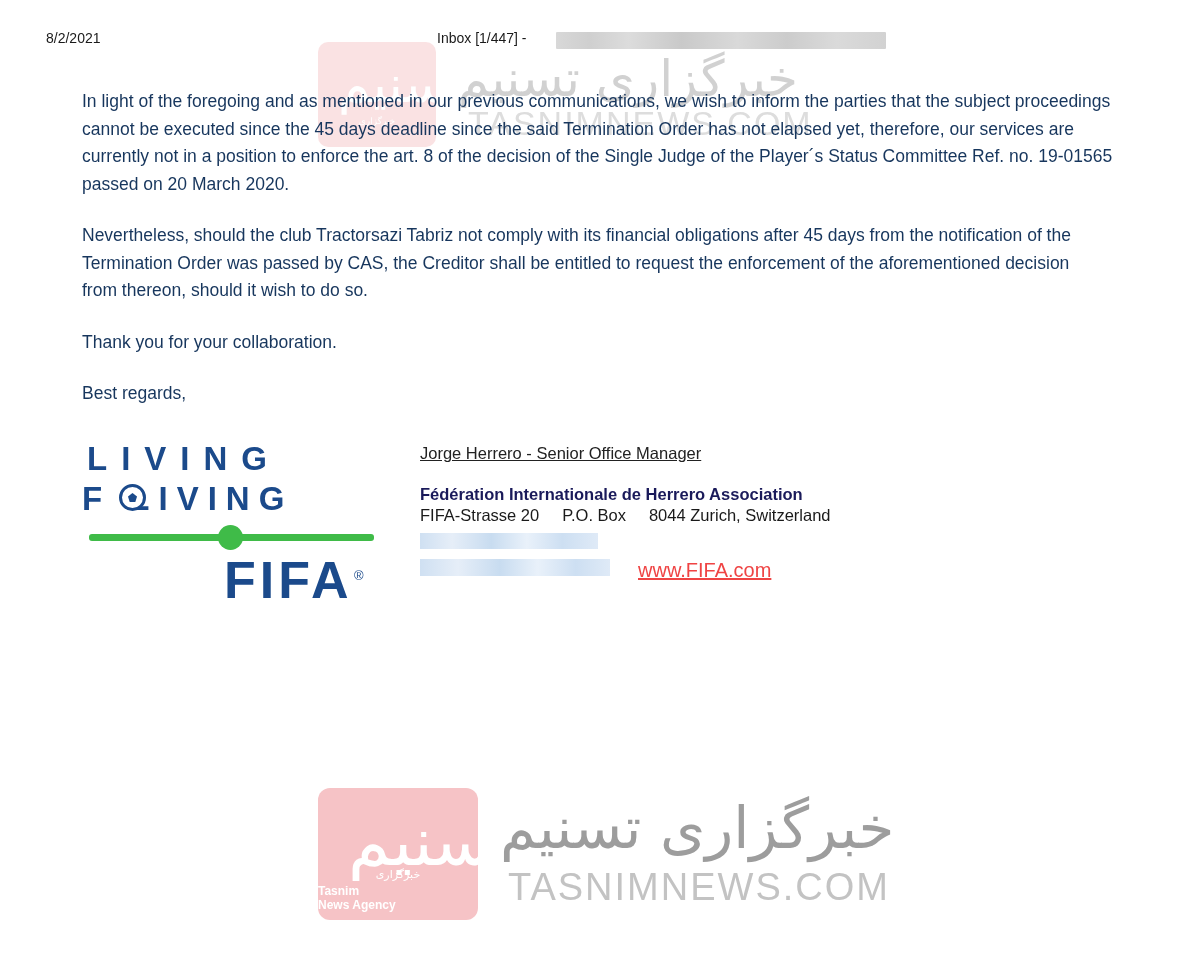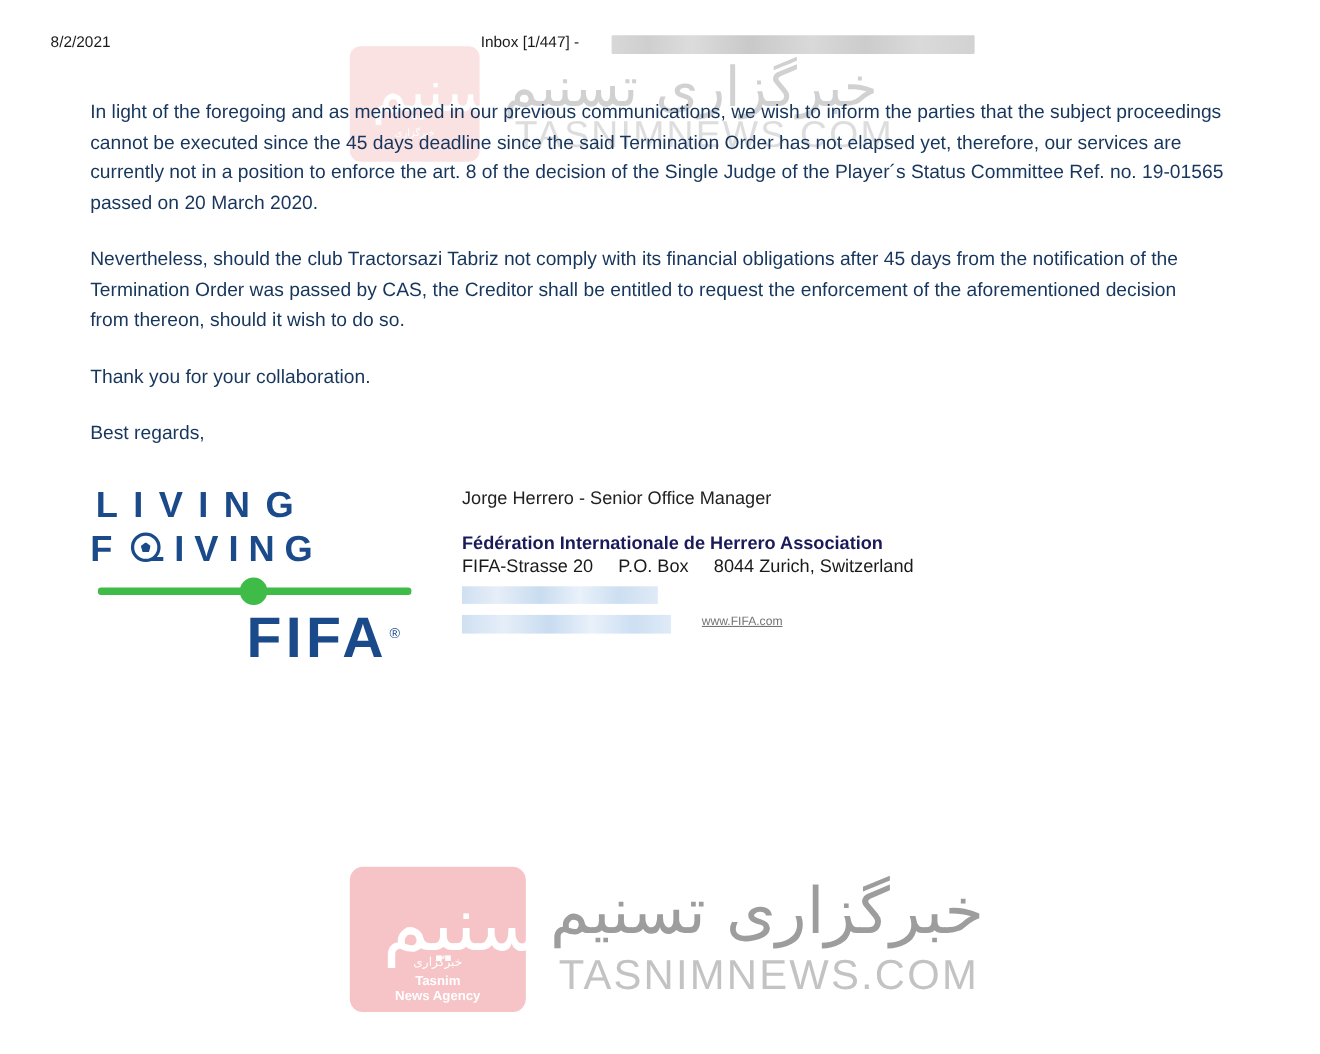--- a/index.html
+++ b/index.html
@@ -167,20 +167,21 @@
     left: 338px;
     top: 16px;
     width: 600px;
     color: #1a1a1a;
   }
   .contact-name {
     font-size: 16.5px;
     color: #222222;
     margin-bottom: 22px;
     white-space: nowrap;
+    text-decoration: underline;
   }
   .contact-org {
     font-size: 16.5px;
     font-weight: bold;
     color: #1a1a5a;
     white-space: nowrap;
   }
   .contact-addr {
     font-size: 16.5px;
     color: #1a1a1a;
@@ -207,22 +208,22 @@
     top: 26px;
     width: 190px;
     height: 17px;
     background: linear-gradient(90deg,#cfe0f2 0%,#e6eef8 20%,#c8dcf0 42%,#e9f1fa 62%,#cddff2 82%,#dfeaf7 100%);
     filter: blur(0.6px);
   }
   .contact-link {
     position: absolute;
     left: 218px;
     top: 26px;
-    font-size: 11px;
-    color: #737373;
+    font-size: 20px;
+    color: #ef4444;
     text-decoration: underline;
     white-space: nowrap;
   }
 
   
   .wm-top {
     position: absolute;
     left: 318px;
     top: 42px;
     width: 590px;
@@ -311,21 +312,21 @@
     text-align: center;
     font-size: 11px;
     color: #ffffff;
     font-family: "DejaVu Sans", sans-serif;
   }
   .wm-bottom .wm-badge-sub2 {
     position: absolute;
     left: 0;
     top: 96px;
     width: 160px;
-    text-align: center;
+    text-align: left;
     font-size: 12px;
     color: #ffffff;
     font-weight: bold;
     line-height: 14px;
   }
   .wm-bottom .wm-text-fa {
     position: absolute;
     left: 182px;
     top: 6px;
     font-size: 58px;

